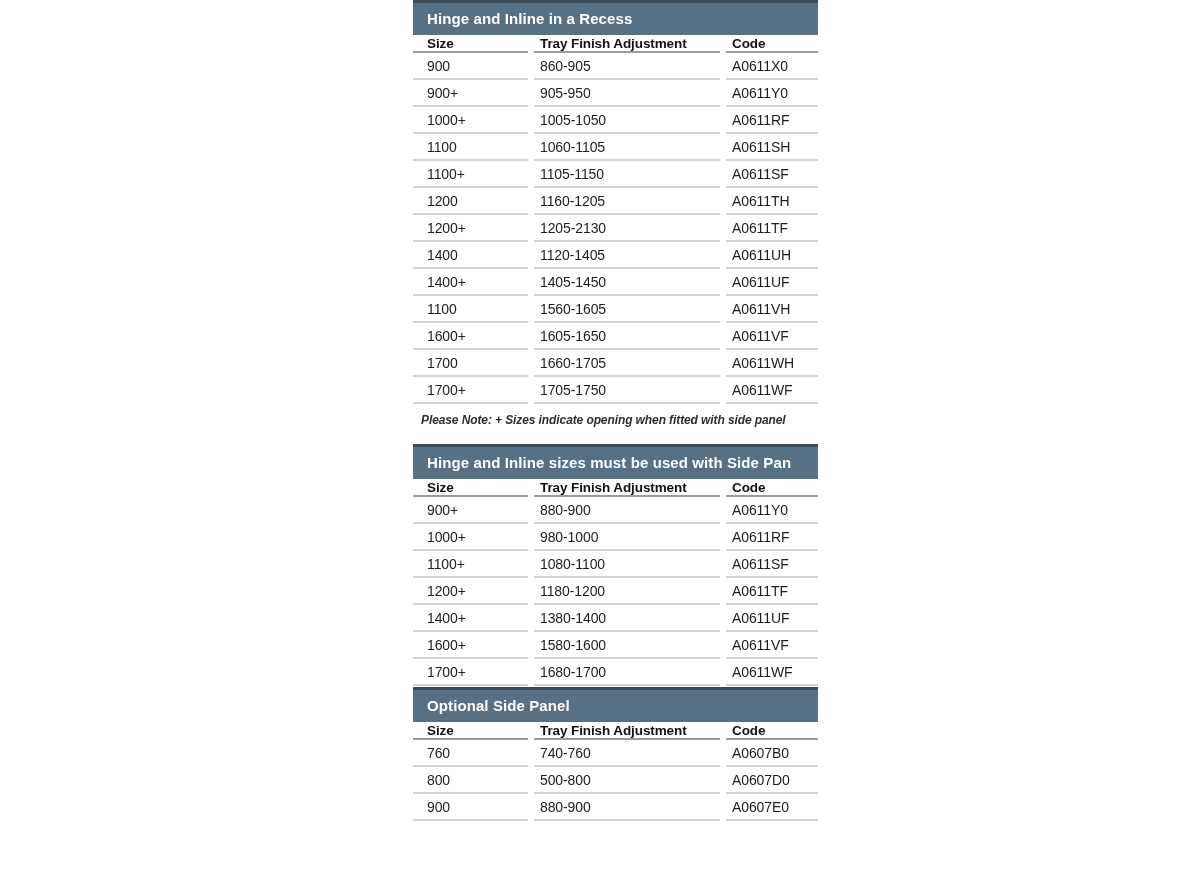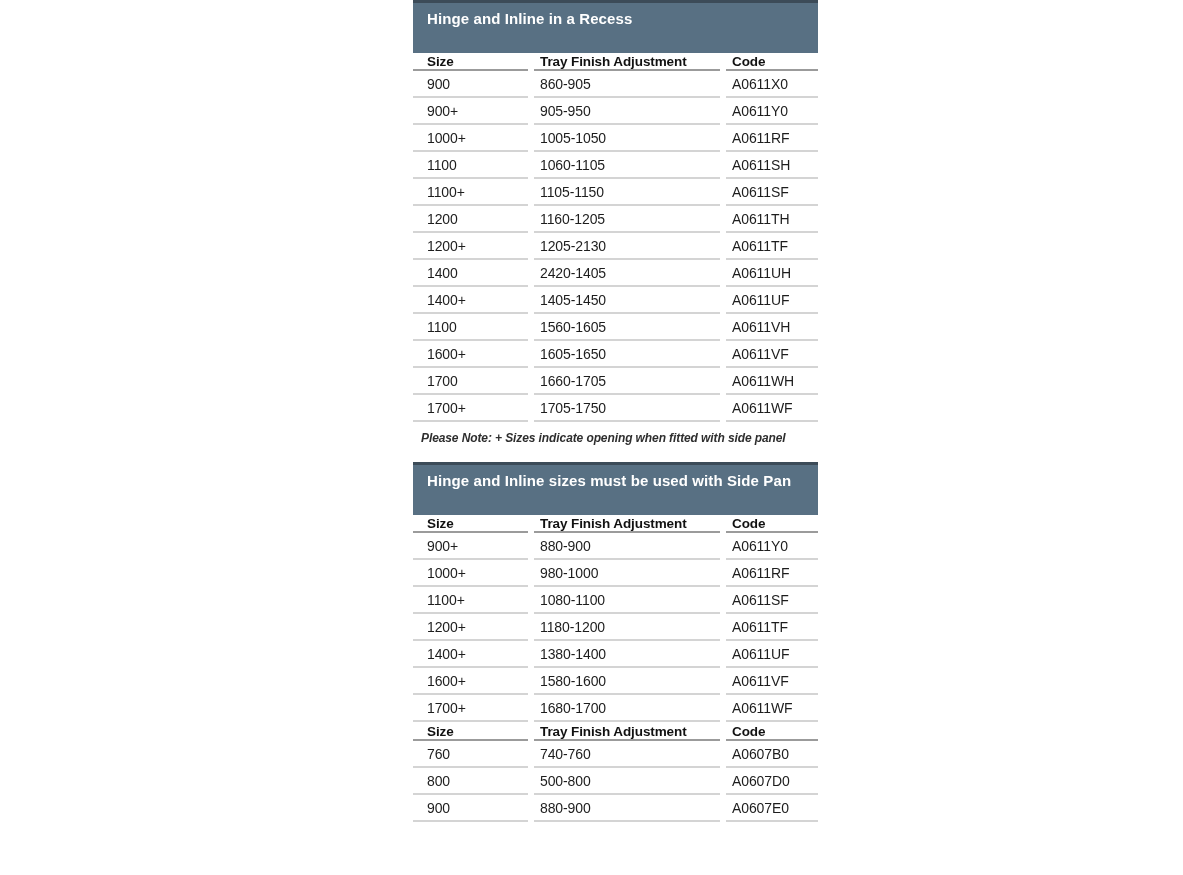--- a/index.html
+++ b/index.html
@@ -13,21 +13,21 @@
     overflow: hidden;
   }
   .content {
     position: absolute;
     left: 413px;
     top: 0;
     width: 405px;
   }
   .title-bar {
     width: 405px;
-    height: 53px;
+    height: 35px;
     background: #587083;
     border-top: 3px solid #3c4b58;
     color: #ffffff;
     font-size: 15px;
     font-weight: bold;
     letter-spacing: 0.1px;
     line-height: 31px;
     padding-left: 14px;
     white-space: nowrap;
     overflow: hidden;
@@ -128,21 +128,21 @@
             <td>1160-1205</td>
             <td>A0611TH</td>
           </tr>
           <tr>
             <td>1200+</td>
             <td>1205-2130</td>
             <td>A0611TF</td>
           </tr>
           <tr>
             <td>1400</td>
-            <td>2420-1405</td>
+            <td>1120-1405</td>
             <td>A0611UH</td>
           </tr>
           <tr>
             <td>1400+</td>
             <td>1405-1450</td>
             <td>A0611UF</td>
           </tr>
           <tr>
             <td>1100</td>
             <td>1560-1605</td>
@@ -219,20 +219,23 @@
           <tr>
             <td>1700+</td>
             <td>1680-1700</td>
             <td>A0611WF</td>
           </tr>
         </tbody>
     </table>
   </section>
 
   <section class="section-3">
+    <div class="title-bar">
+      <span>Optional Side Panel</span>
+    </div>
     <table class="spec">
       <colgroup>
           <col class="c1">
           <col class="c2">
           <col class="c3">
         </colgroup>
       <thead>
           <tr>
             <th>Size</th>
             <th>Tray Finish Adjustment</th>

